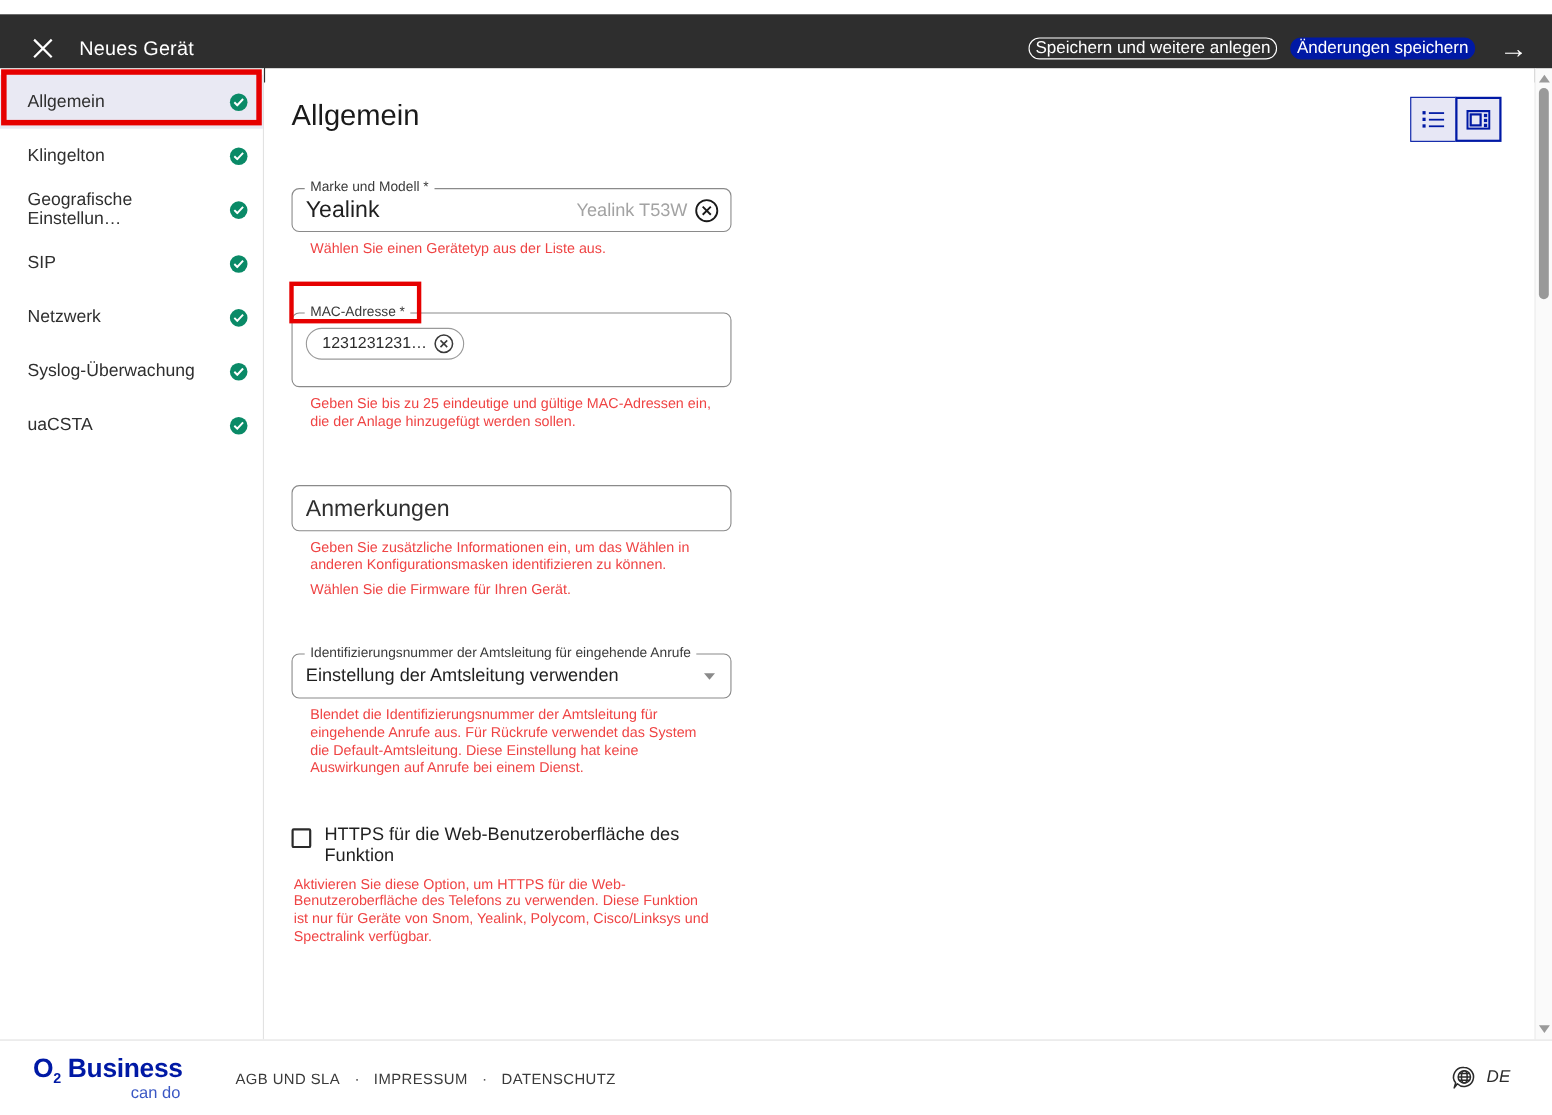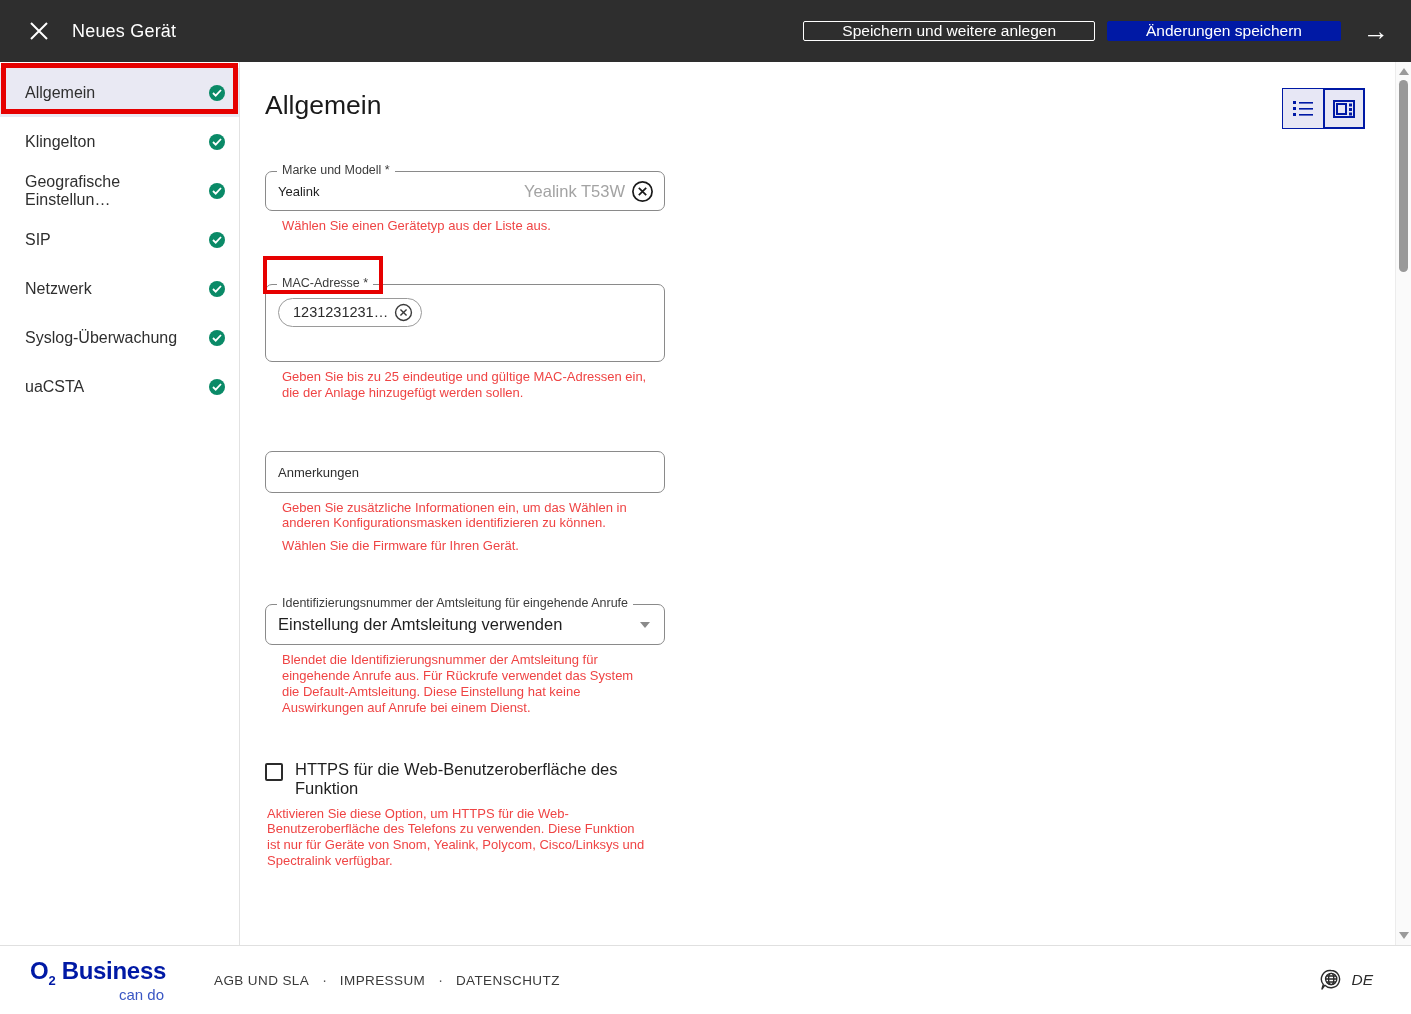--- a/index.html
+++ b/index.html
@@ -5,33 +5,33 @@
   * { margin:0; padding:0; box-sizing:border-box; }
   html,body { width:1411px; height:1014px; }
   body {
     font-family:"Liberation Sans", sans-serif;
     background:#ffffff; color:#1f1f1f;
     position:relative; overflow:hidden;
   }
 
   
   .topbar {
-    position:absolute; top:0; left:0; right:0; height:62px;
+    position:absolute; top:13px; left:0; right:0; height:62px;
     background:#2e2e2e; display:flex; align-items:center;
     padding:0 14px 0 24px;
   }
   .topbar .close-btn {
     width:30px; height:30px; background:none; border:none; cursor:pointer;
     display:flex; align-items:center; justify-content:center;
   }
   .topbar .title { color:#fff; font-size:18px; font-weight:500; margin-left:18px; letter-spacing:0.2px; }
   .topbar .spacer { flex:1; }
   .btn {
-    height:20px; border-radius:2px; font-size:15.5px; cursor:pointer;
-    font-family:"Liberation Sans", sans-serif; padding:0 38px;
+    height:20px; border-radius:12px; font-size:15.5px; cursor:pointer;
+    font-family:"Liberation Sans", sans-serif; padding:0 5px;
   }
   .btn-outline { background:transparent; border:1px solid #ffffff; color:#ffffff; margin-right:12px; }
   .btn-primary { background:#0019a5; border:1px solid #0019a5; color:#ffffff; margin-right:14px; }
   .topbar .next-arrow {
     background:none; border:none; color:#fff; font-size:26px; line-height:26px;
     cursor:pointer; padding:0 8px;
   }
 
   
   .sidebar {
@@ -64,34 +64,34 @@
   .view-toggle button + button { margin-left:-1px; }
 
   .fields { width:400px; }
   .field { position:relative; width:400px; border:1px solid #8a8a8a; border-radius:7px; background:#fff; }
   .field .float-label {
     position:absolute; top:-9px; left:11px; background:#fff; padding:0 5px;
     font-size:12.5px; color:#3b3b3b; white-space:nowrap; max-width:385px;
   }
   .field-line { height:38px; display:flex; align-items:center; padding:0 10px 0 12px; }
   .field-line input {
-    flex:1; border:none; outline:none; font-size:13px; color:#1f1f1f;
+    flex:1; border:none; outline:none; font-size:21px; color:#1f1f1f;
     font-family:"Liberation Sans", sans-serif; min-width:0; background:transparent;
   }
   .suffix { color:#a3a3a3; font-size:16.5px; margin-right:6px; white-space:nowrap; }
   .clear-icon { display:flex; align-items:center; cursor:pointer; flex:none; }
 
   .helper {
     font-size:13px; color:#ef4444; line-height:1.22;
     margin:7px 14px 0 17px; max-width:365px;
   }
   .mt-f1 { margin-top:50px; }
   .mt-gap { margin-top:50px; }
 
-  .mac-box { height:78px; padding:13px 12px; align-items:flex-start; display:flex; }
+  .mac-box { height:68px; padding:13px 12px; align-items:flex-start; display:flex; }
   .chip {
     display:inline-flex; align-items:center; border:1px solid #9a9a9a; border-radius:16px;
     height:29px; padding:0 8px 0 14px; font-size:14.5px; color:#2b2b2b; cursor:default;
   }
   .chip .clear-icon { margin-left:6px; }
 
   .notes-box { height:42px; }
   .notes-box input::placeholder { color:#2f2f2f; opacity:1; }
 
   .select-box { height:39px; display:flex; align-items:center; padding:0 14px 0 12px; cursor:pointer; }

